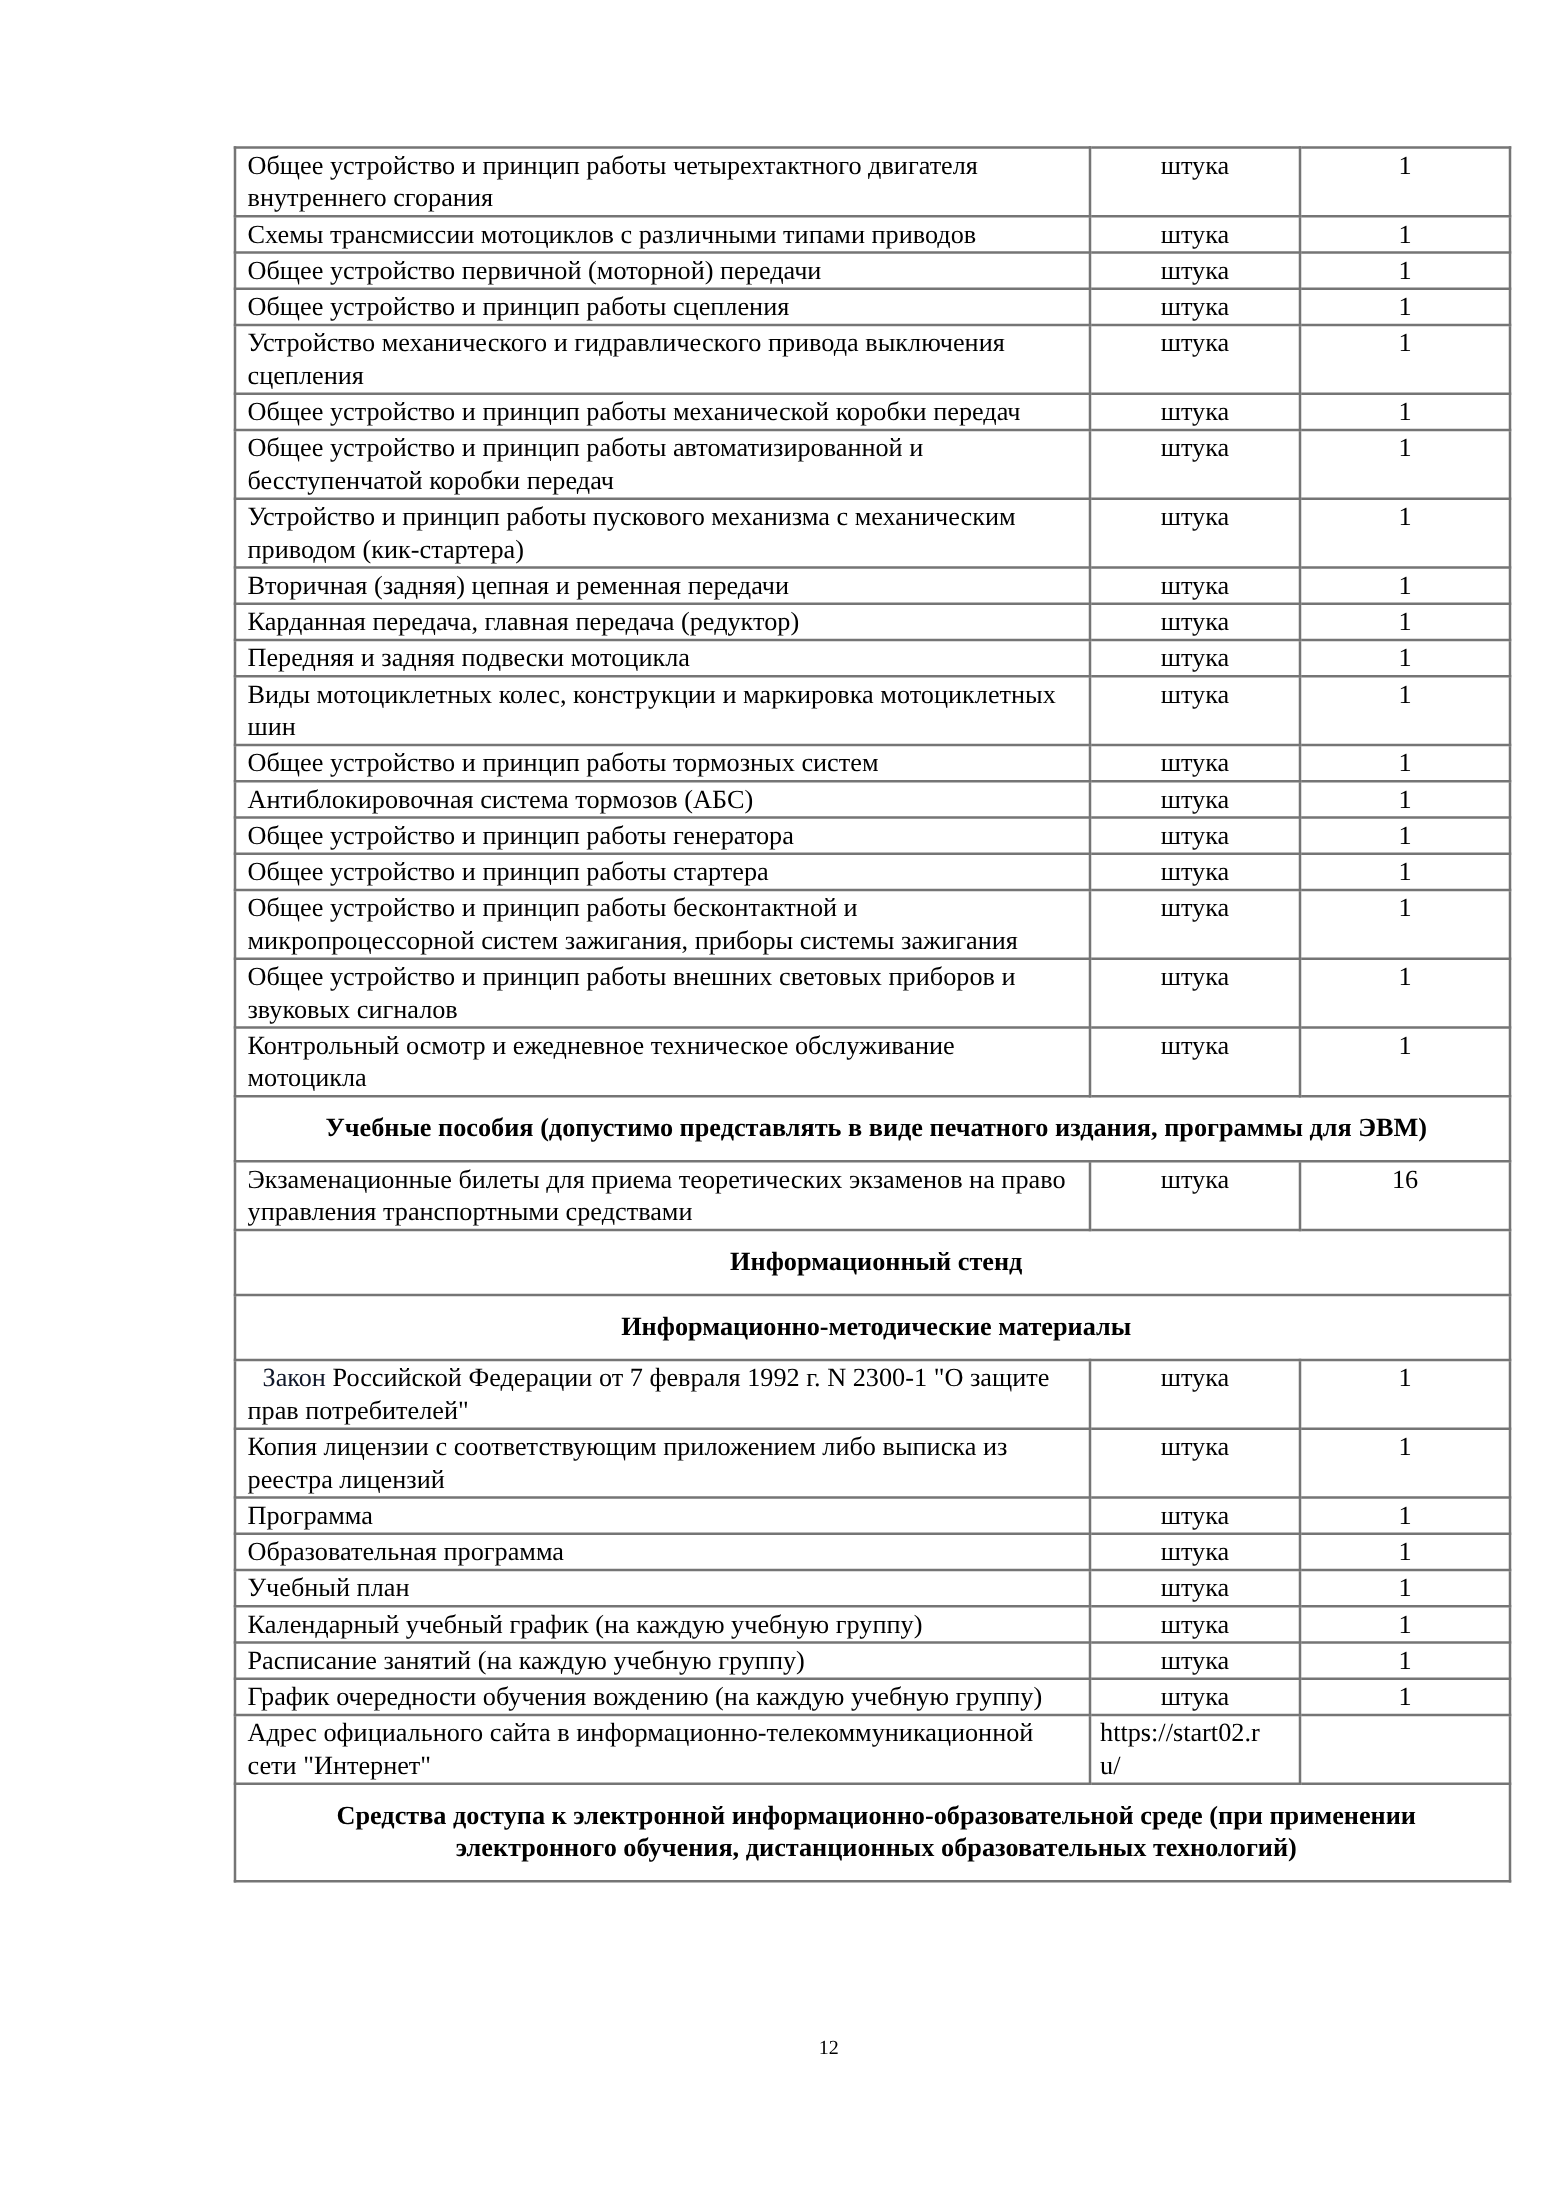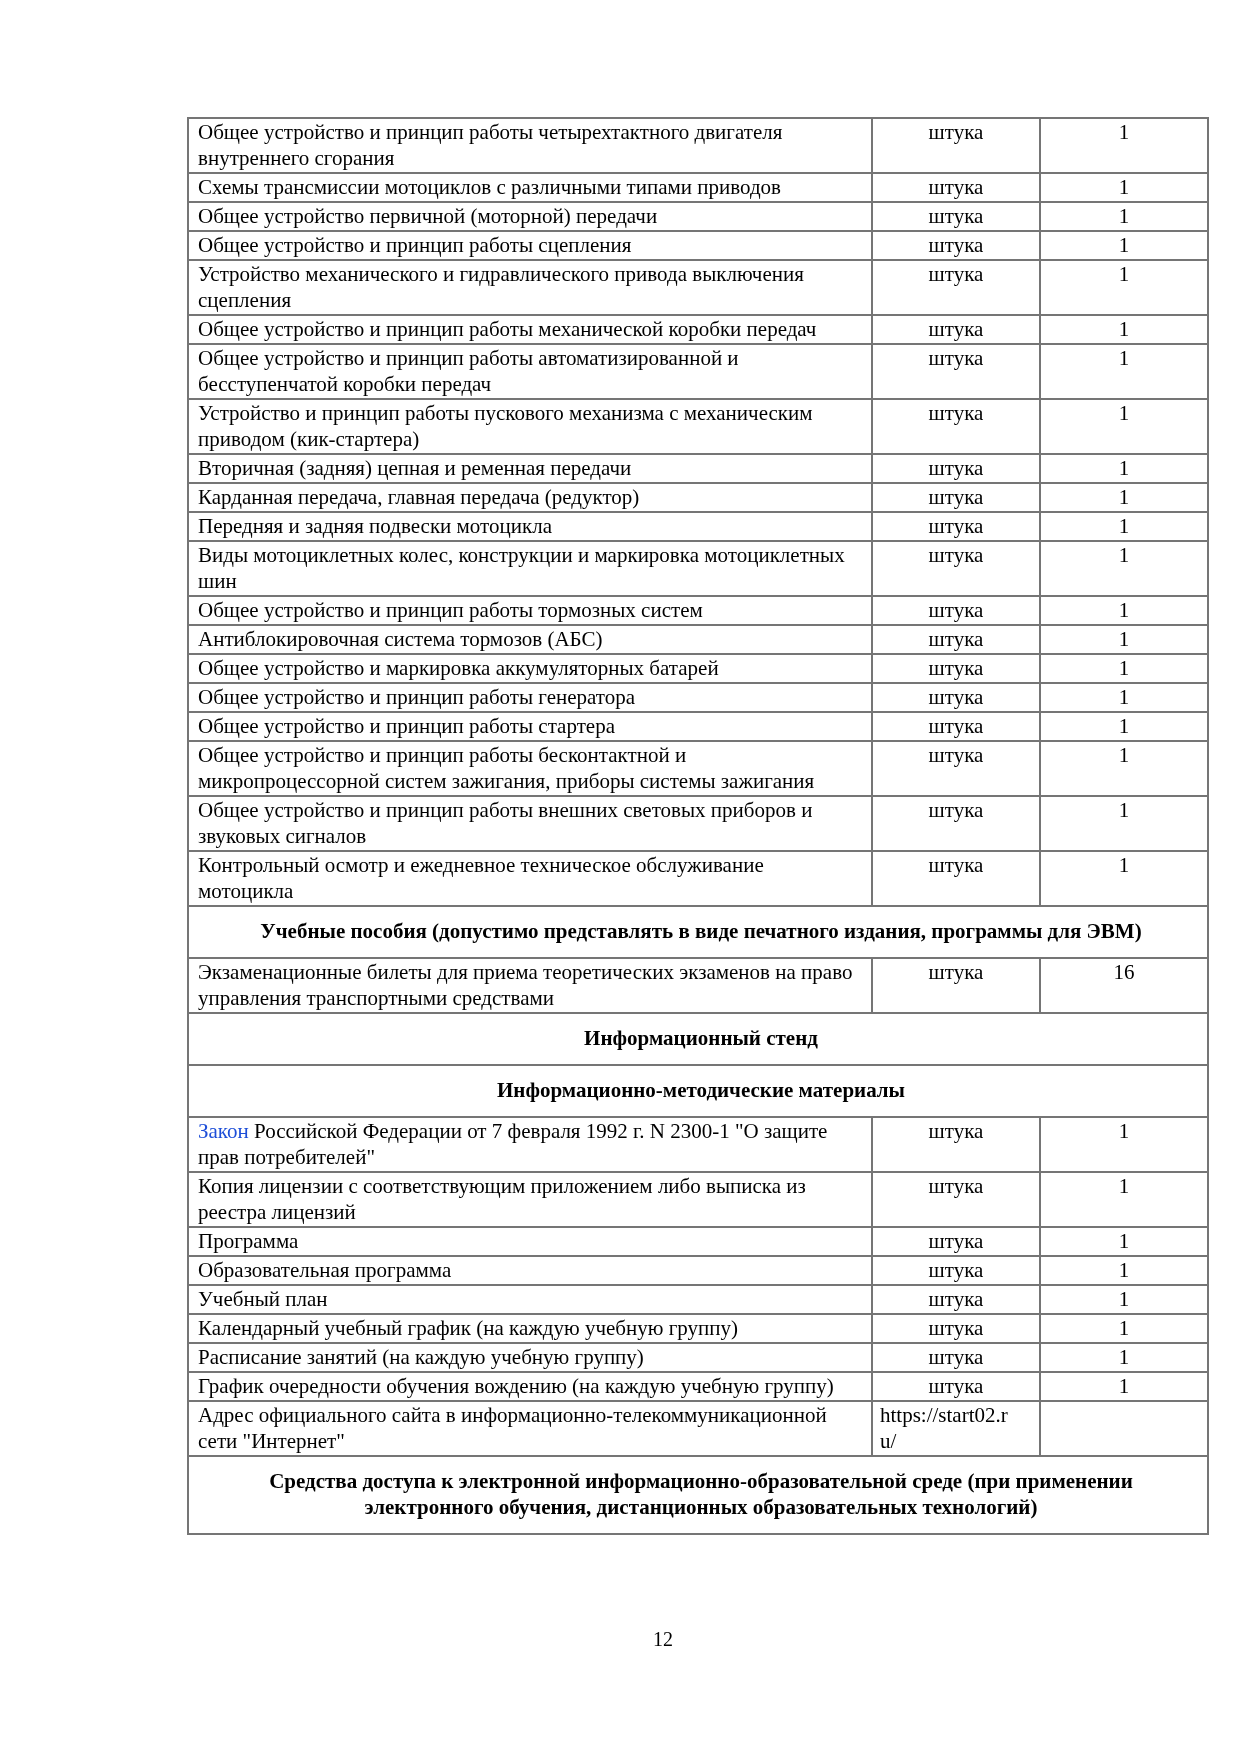--- a/index.html
+++ b/index.html
@@ -46,30 +46,31 @@
     word-break: break-all;
     padding-left: 7px;
     padding-right: 16px;
   }
   .doc-table td.cell-header {
     text-align: center;
     font-weight: bold;
     padding: 11px 12px 13px 18px;
   }
   .link {
-    color: #1d4ed8;
+    color: #0f172a;
     cursor: pointer;
+    margin-left: 12px;
   }
   .page-number {
     position: absolute;
     top: 1629px;
     left: 163px;
     width: 1000px;
     text-align: center;
-    font-size: 20px;
+    font-size: 16px;
     line-height: 20px;
   }
 </style>
 </head>
 <body>
 
 <div class="page">
   <table class="doc-table">
     <colgroup>
       <col style="width:684px">
@@ -155,25 +156,20 @@
     <td class="cell-unit">штука</td>
     <td class="cell-qty">1</td>
   </tr>
 
   <tr class="row-item">
     <td class="cell-name"><span class="nametext">Антиблокировочная система тормозов (АБС)</span></td>
     <td class="cell-unit">штука</td>
     <td class="cell-qty">1</td>
   </tr>
 
-  <tr class="row-item">
-    <td class="cell-name"><span class="nametext">Общее устройство и маркировка аккумуляторных батарей</span></td>
-    <td class="cell-unit">штука</td>
-    <td class="cell-qty">1</td>
-  </tr>
 
   <tr class="row-item">
     <td class="cell-name"><span class="nametext">Общее устройство и принцип работы генератора</span></td>
     <td class="cell-unit">штука</td>
     <td class="cell-qty">1</td>
   </tr>
 
   <tr class="row-item">
     <td class="cell-name"><span class="nametext">Общее устройство и принцип работы стартера</span></td>
     <td class="cell-unit">штука</td>

